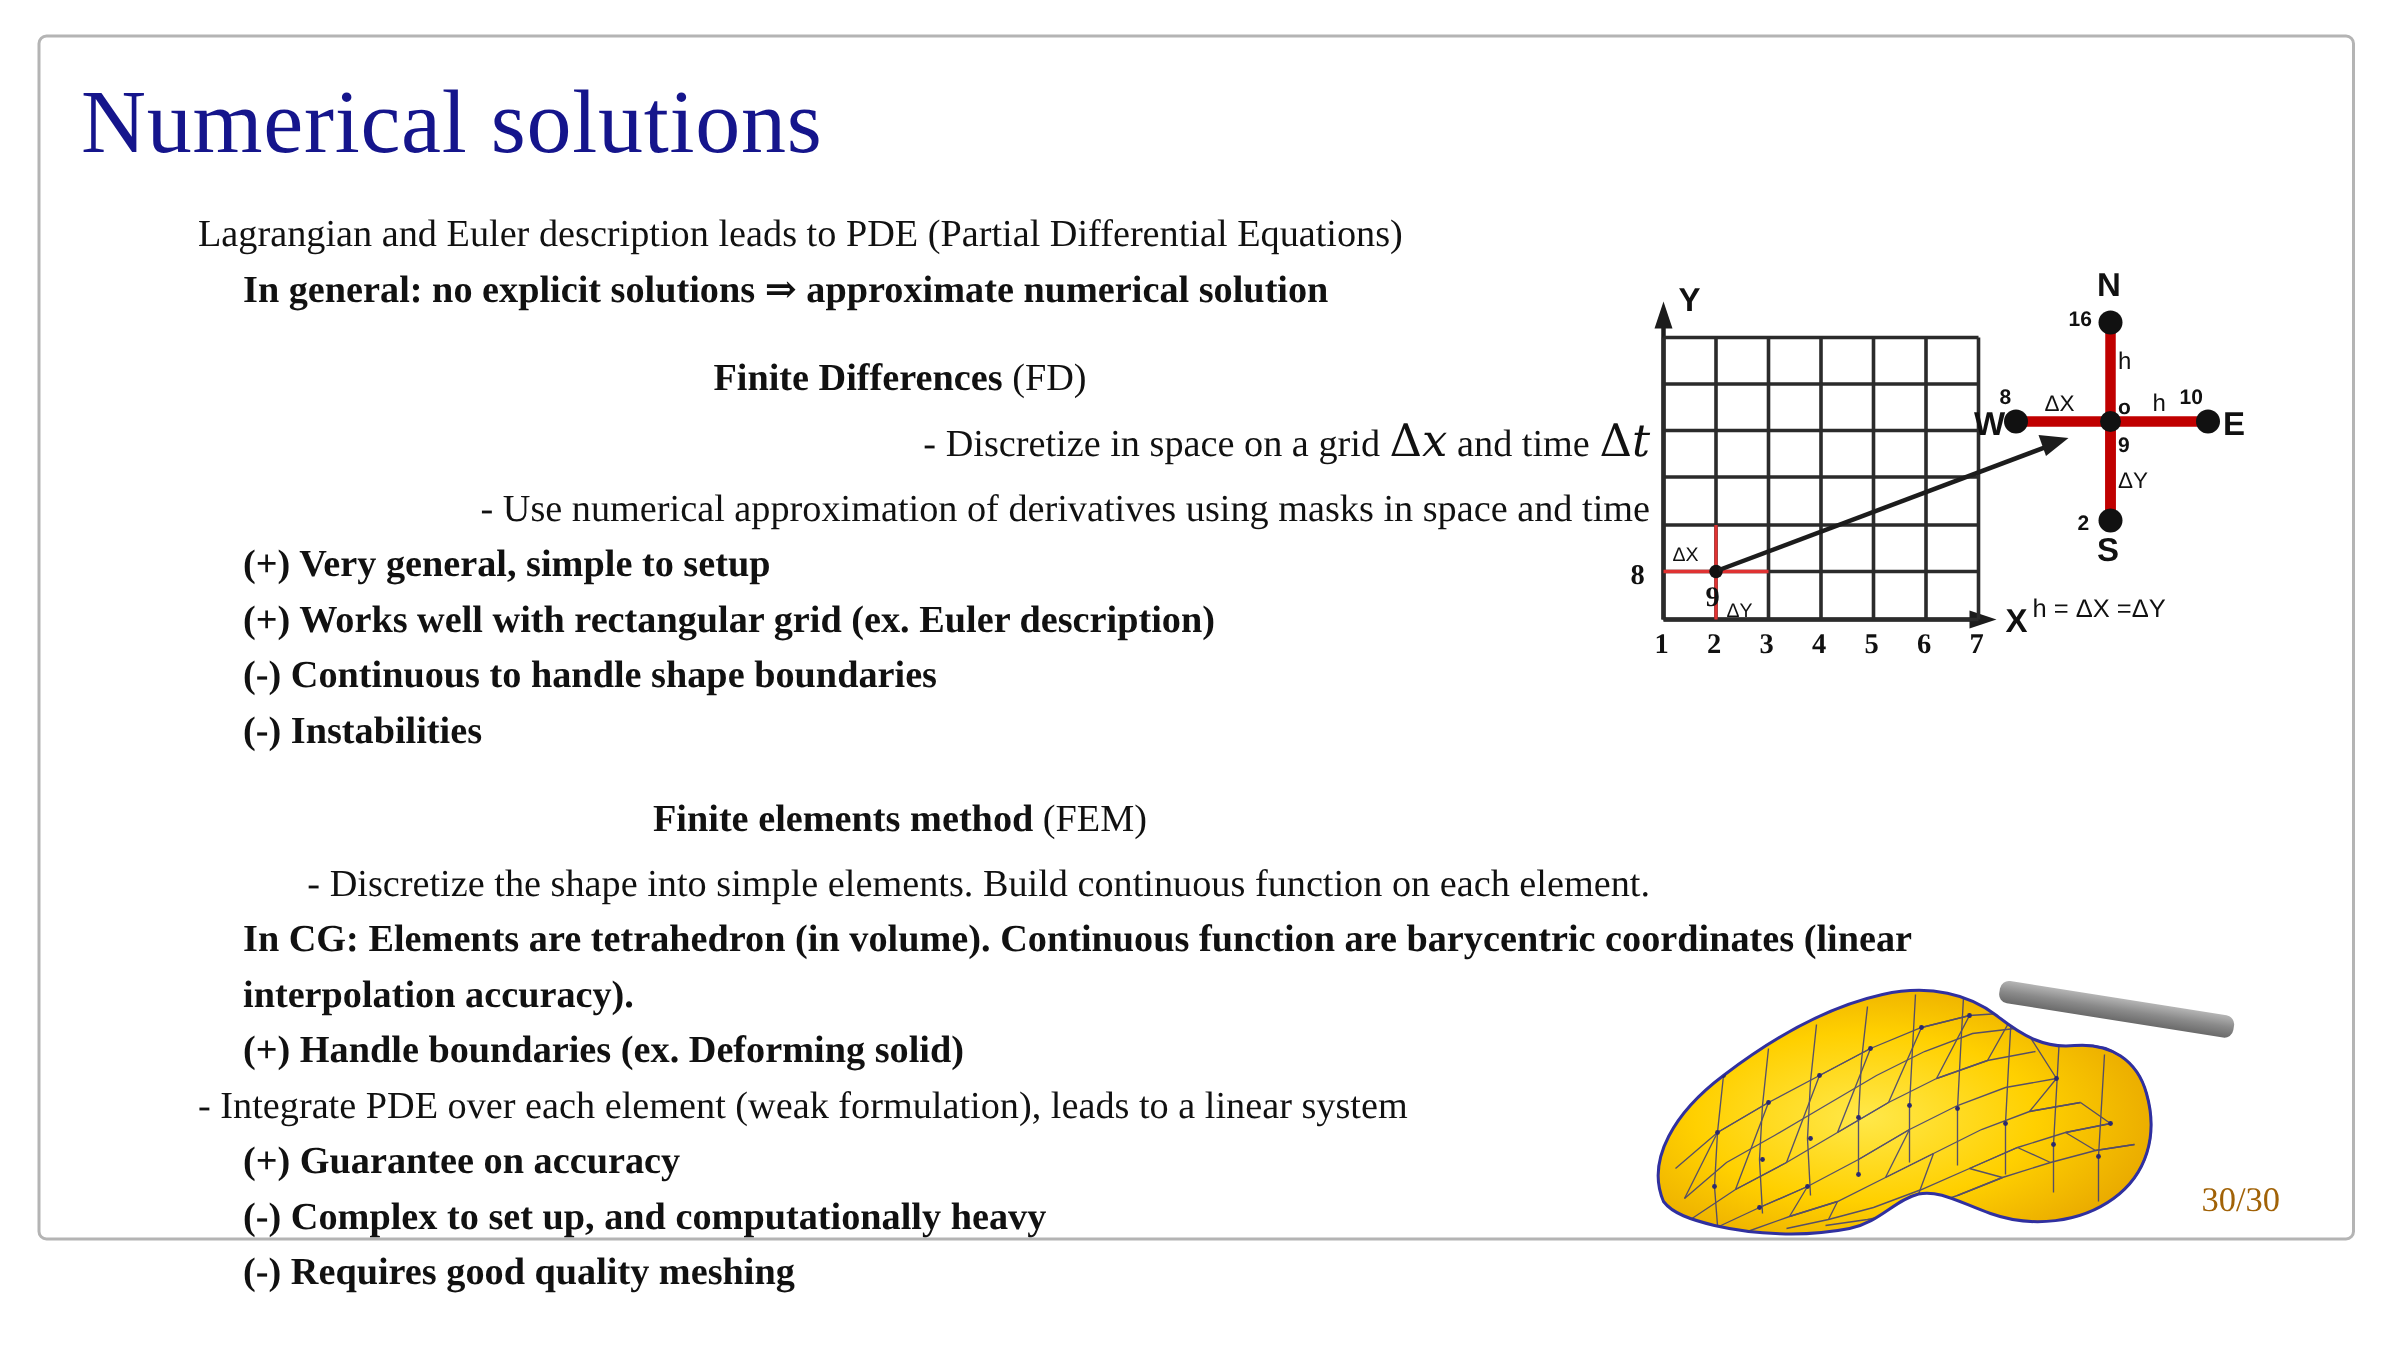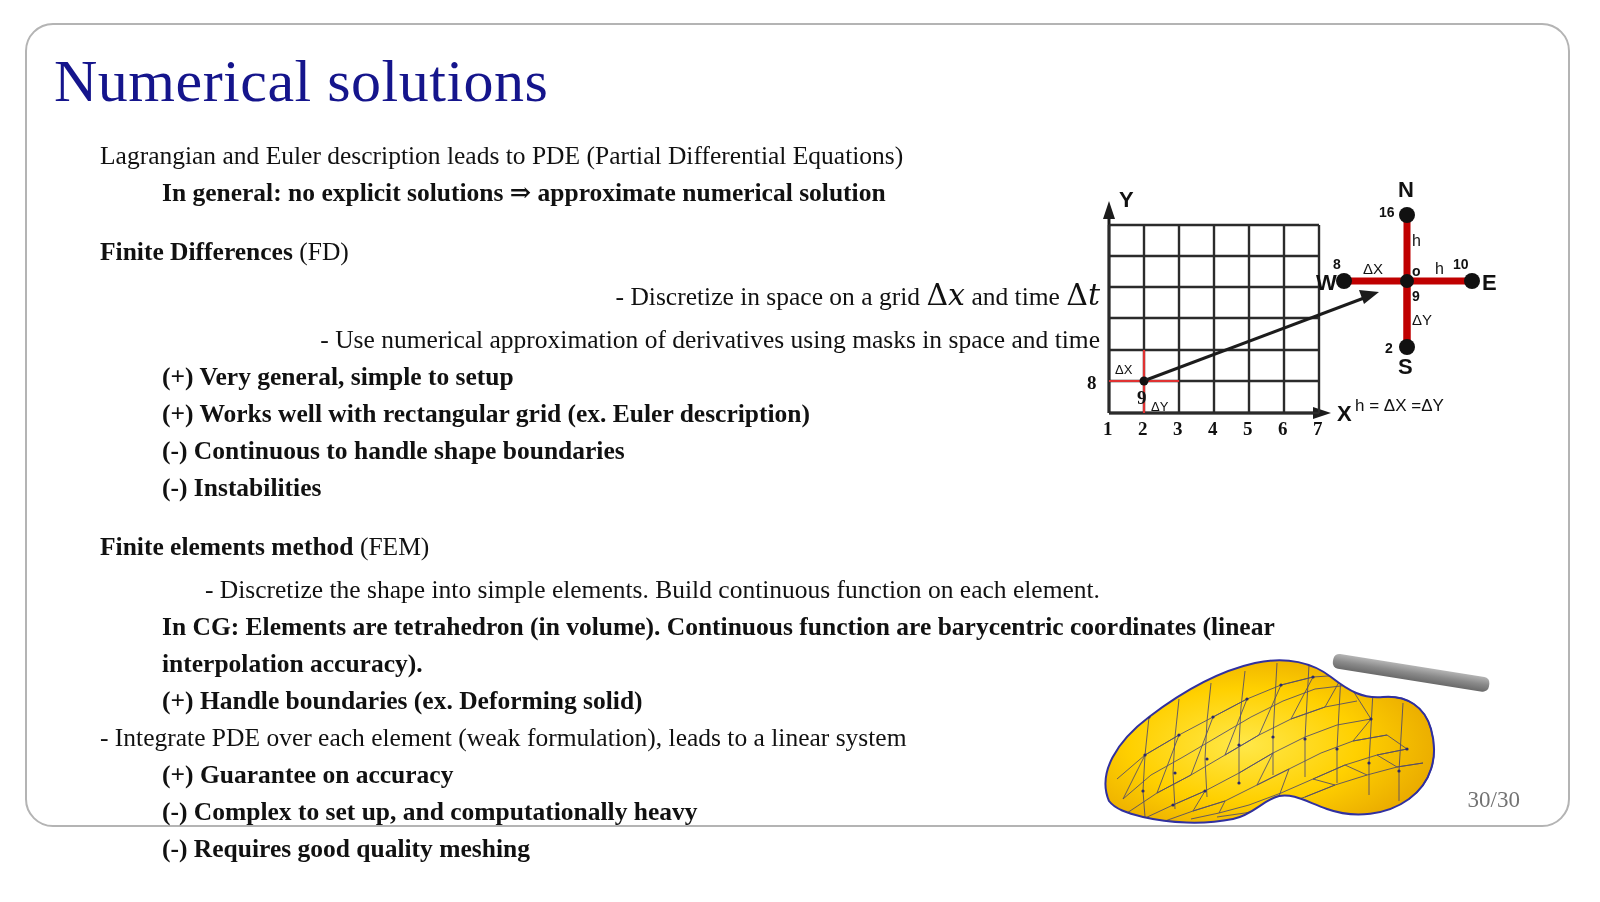--- a/index.html
+++ b/index.html
@@ -14,21 +14,21 @@
     overflow: hidden;
   }
   #slide {
     position: absolute;
     left: 25px;
     top: 23px;
     width: 1545px;
     height: 804px;
     box-sizing: border-box;
     border: 2px solid #b4b4b4;
-    border-radius: 28px;
+    border-radius: 6px;
     background: #ffffff;
   }
   #title {
     position: absolute;
     left: 27px;
     top: 22px;
     font-size: 60px;
     color: #15158c;
     font-family: "Liberation Serif", "DejaVu Serif", serif;
     letter-spacing: 0.5px;
@@ -40,41 +40,41 @@
     top: 112px;
     width: 1000px;
   }
   .line {
     color: #111111;
     font-size: 25.5px;
     line-height: 37px;
     white-space: nowrap;
   }
   .ind-0 { margin-left: 0px; }
-  .ind-1 { }
+  .ind-1 { margin-left: 32px; }
   .ind-2 { margin-left: 62px; font-weight: bold; }
-  .gap-head { margin-top: 22px; }
+  .gap-head { margin-top: 22px; text-align: center; }
   .gap-small { margin-top: 6px; text-align: right; }
   .bold { font-weight: bold; }
   .mathv {
     font-size: 30px;
     font-style: italic;
     font-family: "DejaVu Serif", "Liberation Serif", serif;
   }
   .mathd {
     font-size: 30px;
     font-style: normal;
     font-family: "DejaVu Serif", "Liberation Serif", serif;
   }
   #pagenum {
     position: absolute;
     right: 48px;
     bottom: 12px;
     font-size: 23px;
-    color: #737373;
+    color: #a16207;
   }
   #grid-fig {
     position: absolute;
     left: 1040px;
     top: 148px;
     width: 430px;
     height: 250px;
   }
   #mesh-fig {
     position: absolute;

